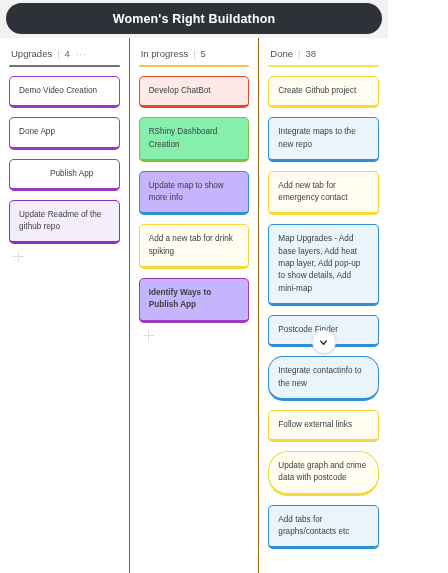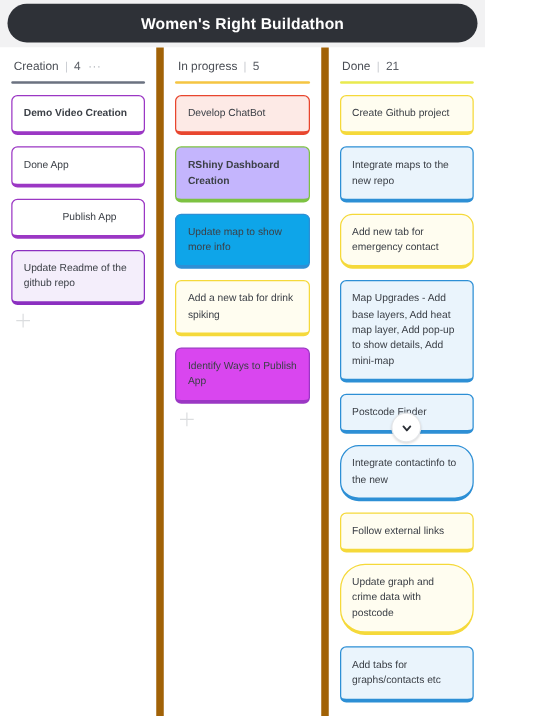--- a/index.html
+++ b/index.html
@@ -51,21 +51,21 @@
   }
   .column {
     flex: 1 1 0;
     min-width: 0;
     padding: 0 7px;
     box-sizing: border-box;
     position: relative;
     overflow: hidden;
   }
   .column + .column {
-    border-left: 6px solid #a16207;
+    border-left: 1px solid #a16207;
   }
 
   .col-header {
     display: flex;
     align-items: baseline;
     gap: 5px;
     padding: 10px 2px 6px 4px;
     font-size: 9.5px;
     color: #5b5f66;
   }
@@ -150,28 +150,28 @@
 
   <div class="titlebar-wrap">
     <div class="titlebar">
       <span class="titlebar-text">Women's Right Buildathon</span>
     </div>
   </div>
 
   <div class="board" id="board">
       <div class="column">
         <div class="col-header">
-          <span class="col-title">Creation</span>
+          <span class="col-title">Upgrades</span>
           <span class="col-sep">|</span>
           <span class="col-count">4</span>
           <span class="col-dots">···</span>
         </div>
         <div class="col-rule" style="background: rgb(107, 114, 128);"></div>
         <div class="card-list">
-          <div class="card" style="border-color: rgb(155, 55, 196); background: rgb(255, 255, 255); font-weight: bold;">
+          <div class="card" style="border-color: rgb(155, 55, 196); background: rgb(255, 255, 255);">
             <span class="card-text">Demo Video Creation</span>
           </div>
           <div class="card" style="border-color: rgb(155, 55, 196); background: rgb(255, 255, 255);">
             <span class="card-text">Done App</span>
           </div>
           <div class="card" style="border-color: rgb(155, 55, 196); background: rgb(255, 255, 255); padding-left: 40px;">
             <span class="card-text">Publish App</span>
           </div>
           <div class="card" style="border-color: rgb(139, 47, 192); background: rgb(244, 238, 251);">
             <span class="card-text">Update Readme of the github repo</span>
@@ -183,50 +183,50 @@
         <div class="col-header">
           <span class="col-title">In progress</span>
           <span class="col-sep">|</span>
           <span class="col-count">5</span>
         </div>
         <div class="col-rule" style="background: rgb(245, 197, 66);"></div>
         <div class="card-list">
           <div class="card" style="border-color: rgb(232, 70, 46); background: rgb(253, 234, 230);">
             <span class="card-text">Develop ChatBot</span>
           </div>
-          <div class="card" style="border-color: rgb(125, 194, 66); background: #c4b5fd; font-weight: bold;">
+          <div class="card" style="border-color: rgb(125, 194, 66); background: #86efac;">
             <span class="card-text">RShiny Dashboard Creation</span>
           </div>
-          <div class="card" style="border-color: rgb(45, 143, 213); background: #0ea5e9;">
+          <div class="card" style="border-color: rgb(45, 143, 213); background: #c4b5fd;">
             <span class="card-text">Update map to show more info</span>
           </div>
           <div class="card" style="border-color: rgb(245, 217, 58); background: rgb(255, 253, 240);">
             <span class="card-text">Add a new tab for drink spiking</span>
           </div>
-          <div class="card" style="border-color: rgb(155, 55, 196); background: #d946ef;">
+          <div class="card" style="border-color: rgb(155, 55, 196); background: #c4b5fd; font-weight: bold;">
             <span class="card-text">Identify Ways to Publish App</span>
           </div>
         </div>
         <div class="add-btn"></div>
       </div>
       <div class="column">
         <div class="col-header">
           <span class="col-title">Done</span>
           <span class="col-sep">|</span>
-          <span class="col-count">21</span>
+          <span class="col-count">38</span>
         </div>
         <div class="col-rule" style="background: rgb(233, 234, 79);"></div>
         <div class="card-list">
           <div class="card" style="border-color: rgb(245, 217, 58); background: rgb(255, 253, 240); align-items: flex-end;">
             <span class="card-text">Create Github project</span>
           </div>
           <div class="card" style="border-color: rgb(45, 143, 213); background: rgb(234, 244, 252);">
             <span class="card-text">Integrate maps to the new repo</span>
           </div>
-          <div class="card" style="border-color: rgb(245, 217, 58); background: rgb(255, 253, 240); border-radius: 10px;">
+          <div class="card" style="border-color: rgb(245, 217, 58); background: rgb(255, 253, 240);">
             <span class="card-text">Add new tab for emergency contact</span>
           </div>
           <div class="card" style="border-color: rgb(45, 143, 213); background: rgb(234, 244, 252);">
             <span class="card-text">Map Upgrades - Add base layers, Add heat map layer, Add pop-up to show details, Add mini-map</span>
           </div>
           <div class="card" style="border-color: rgb(45, 143, 213); background: rgb(234, 244, 252);">
             <span class="card-text">Postcode Finder</span>
           </div>
           <div class="card" style="border-color: rgb(45, 143, 213); background: rgb(234, 244, 252); border-radius: 15px;">
             <span class="card-text">Integrate contactinfo to the new</span>

